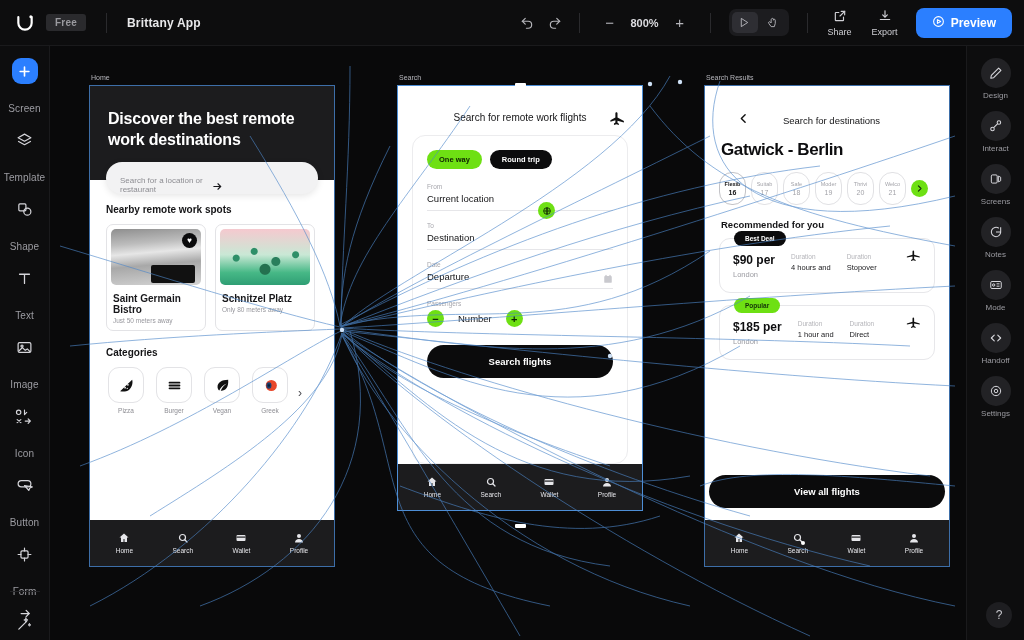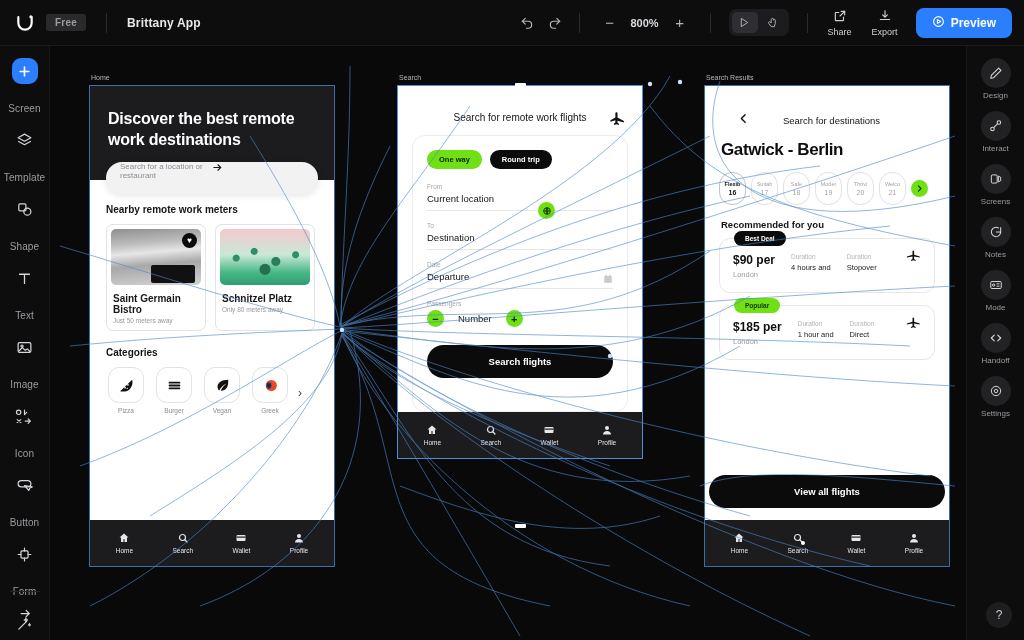--- a/index.html
+++ b/index.html
@@ -95,21 +95,21 @@
     width: 11px; height: 4px;
   }
 
   
   .s1 { width: 244px; height: 480px; display: flex; flex-direction: column; }
   .s1-hero { background: #1c1c1e; padding: 22px 18px 30px; }
   .s1-title { color: #fff; font-size: 16px; font-weight: bold; line-height: 1.32; letter-spacing: -.2px; }
   .s1-searchwrap { position: relative; margin-top: 0; }
   .s1-search {
     position: absolute; left: 16px; right: 16px; top: -18px; height: 32px;
-    background: #f2f2f3; border-radius: 16px; display: flex; align-items: flex-start;
+    background: #f2f2f3; border-radius: 16px; display: flex; align-items: flex-end;
     padding: 0 14px; box-shadow: 0 2px 7px rgba(0,0,0,.10);
   }
   .s1-search span { color: #8d8d92; font-size: 8px; flex: 1; }
   .s1-body { background: #fff; flex: 1; padding: 24px 16px 0; }
   .sec-title { font-size: 10px; font-weight: bold; color: #141416; margin-bottom: 9px; }
   .cards { display: flex; gap: 9px; }
   .card {
     width: 100px; flex: none; border: 1px solid #e3e3e6; border-radius: 7px; overflow: hidden; background: #fff;
   }
   .card-img { height: 56px; position: relative; margin: 4px; border-radius: 5px; overflow: hidden; }
@@ -143,21 +143,21 @@
   .cat-lbl { font-size: 6.5px; color: #8c8c92; }
   .cat-next { color: #4a4a50; font-size: 12px; align-self: center; margin-top: 4px; }
   .nav {
     background: #1c1c1e; height: 46px; display: flex; align-items: center; justify-content: space-around; padding: 0 6px;
   }
   .nav-item { display: flex; flex-direction: column; align-items: center; gap: 3px; color: #e6e6ea; cursor: pointer; }
   .nav-lbl { font-size: 6.5px; }
   .nav-dot { position: absolute; width: 4px; height: 4px; border-radius: 50%; background: #fff; }
 
   
-  .s2 { width: 244px; height: 372px; display: flex; flex-direction: column; background: #fff; }
+  .s2 { width: 244px; height: 424px; display: flex; flex-direction: column; background: #fff; }
   .s2-head { display: flex; align-items: center; justify-content: center; padding: 26px 16px 12px; position: relative; }
   .s2-head h2 { font-size: 10px; color: #141416; font-weight: normal; }
   .s2-plane { position: absolute; right: 16px; top: 24px; font-size: 15px; color: #111; }
   .s2-card {
     margin: 0 14px; border: 1px solid #ececee; border-radius: 13px; padding: 14px 14px 16px; flex: 1;
   }
   .pills { display: flex; gap: 8px; margin-bottom: 14px; text-align: center; }
   .pill { font-size: 7.5px; font-weight: bold; padding: 5px 12px; border-radius: 12px; cursor: pointer; }
   .pill.green { background: #6ee013; color: #0e2103; }
   .pill.dark { background: #0c0c0d; color: #fff; }
@@ -524,21 +524,21 @@
           <div class="s1-search">
             <span>Search for a location or restaurant</span>
             <span>
               <svg width="11" height="11" viewBox="0 0 24 24" fill="none" stroke="#18181b" stroke-width="2.4" stroke-linecap="round">
                   <path d="M4 12h15M13 6l6 6-6 6"></path>
                 </svg>
             </span>
           </div>
         </div>
         <div class="s1-body">
-          <div class="sec-title">Nearby remote work meters</div>
+          <div class="sec-title">Nearby remote work spots</div>
           <div class="cards">
             <div class="card">
               <div class="card-img img-beach">
                 <div class="heart">♥</div>
               </div>
               <div class="card-name">Saint Germain Bistro</div>
               <div class="card-sub">Just 50 meters away</div>
             </div>
             <div class="card">
               <div class="card-img img-park"></div>

